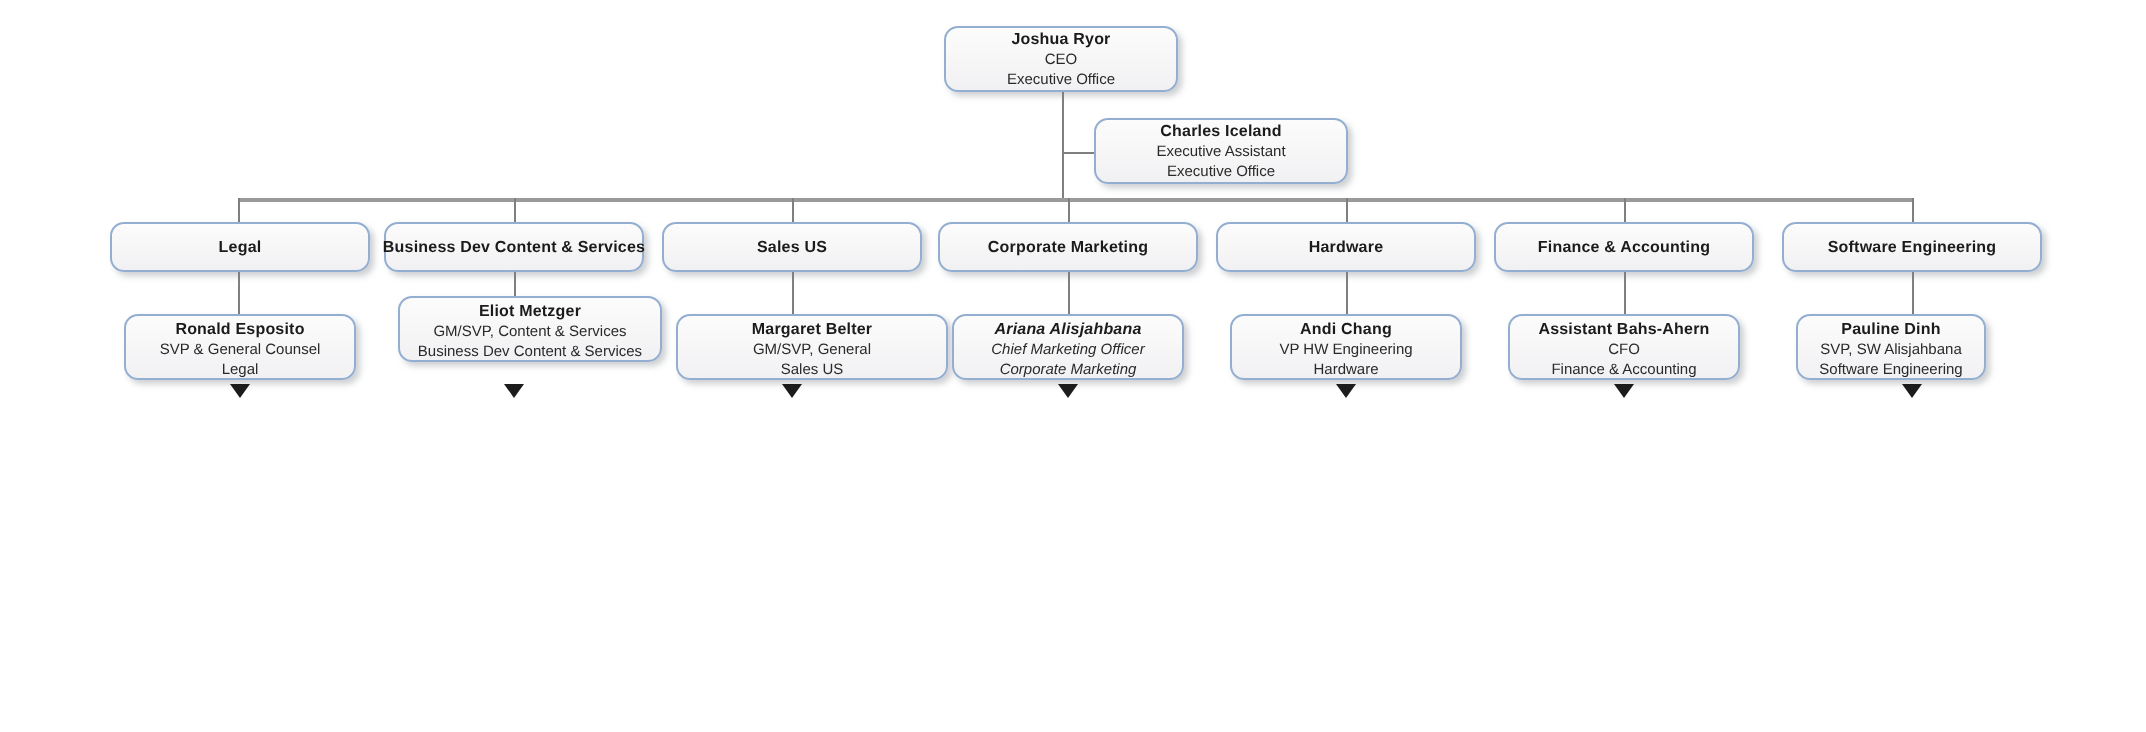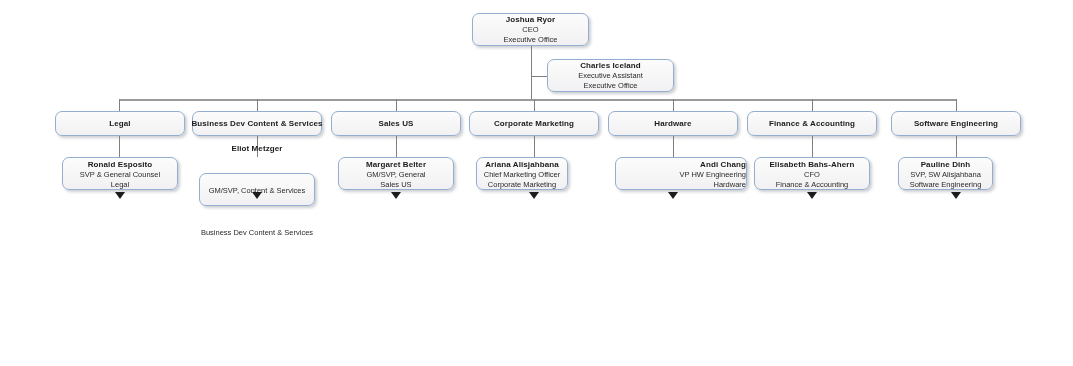--- a/index.html
+++ b/index.html
@@ -124,70 +124,70 @@
     <div class="line2">SVP &amp; General Counsel</div>
     <div class="line3">Legal</div>
   </div>
   <div class="expander" style="left:115px; top:192px;"></div>
 
   <div class="conn v" style="left:257px; top:99px; height:13px;"></div>
   <div class="node unit" style="left:192px; top:111px; width:130px;">
     <div class="line1">Business Dev Content &amp; Services</div>
   </div>
   <div class="conn v" style="left:257px; top:136px; height:21px;"></div>
-  <div class="node person" style="left:199px; top:173px; width:116px;gap:32px;">
+  <div class="node person" style="left:199px; top:148px; width:132px;">
     <div class="line1">Eliot Metzger</div>
     <div class="line2">GM/SVP, Content &amp; Services</div>
     <div class="line3">Business Dev Content &amp; Services</div>
   </div>
   <div class="expander" style="left:252px; top:192px;"></div>
 
   <div class="conn v" style="left:396px; top:99px; height:13px;"></div>
   <div class="node unit" style="left:331px; top:111px; width:130px;">
     <div class="line1">Sales US</div>
   </div>
   <div class="conn v" style="left:396px; top:136px; height:21px;"></div>
-  <div class="node person" style="left:338px; top:157px; width:116px;align-items:center;">
+  <div class="node person" style="left:338px; top:157px; width:136px;align-items:center;">
     <div class="line1">Margaret Belter</div>
     <div class="line2">GM/SVP, General</div>
     <div class="line3">Sales US</div>
   </div>
   <div class="expander" style="left:391px; top:192px;"></div>
 
   <div class="conn v" style="left:534px; top:99px; height:13px;"></div>
   <div class="node unit" style="left:469px; top:111px; width:130px;">
     <div class="line1">Corporate Marketing</div>
   </div>
   <div class="conn v" style="left:534px; top:136px; height:21px;"></div>
-  <div class="node person" style="left:476px; top:157px; width:92px;">
+  <div class="node person" style="left:476px; top:157px; width:116px;font-style:italic;">
     <div class="line1">Ariana Alisjahbana</div>
     <div class="line2">Chief Marketing Officer</div>
     <div class="line3">Corporate Marketing</div>
   </div>
   <div class="expander" style="left:529px; top:192px;"></div>
 
   <div class="conn v" style="left:673px; top:99px; height:13px;"></div>
   <div class="node unit" style="left:608px; top:111px; width:130px;">
     <div class="line1">Hardware</div>
   </div>
   <div class="conn v" style="left:673px; top:136px; height:21px;"></div>
-  <div class="node person" style="left:615px; top:157px; width:132px;align-items:flex-end;">
+  <div class="node person" style="left:615px; top:157px; width:116px;">
     <div class="line1">Andi Chang</div>
     <div class="line2">VP HW Engineering</div>
     <div class="line3">Hardware</div>
   </div>
   <div class="expander" style="left:668px; top:192px;"></div>
 
   <div class="conn v" style="left:812px; top:99px; height:13px;"></div>
   <div class="node unit" style="left:747px; top:111px; width:130px;">
     <div class="line1">Finance &amp; Accounting</div>
   </div>
   <div class="conn v" style="left:812px; top:136px; height:21px;"></div>
   <div class="node person" style="left:754px; top:157px; width:116px;">
-    <div class="line1">Elisabeth Bahs-Ahern</div>
+    <div class="line1">Assistant Bahs-Ahern</div>
     <div class="line2">CFO</div>
     <div class="line3">Finance &amp; Accounting</div>
   </div>
   <div class="expander" style="left:807px; top:192px;"></div>
 
   <div class="conn v" style="left:956px; top:99px; height:13px;"></div>
   <div class="node unit" style="left:891px; top:111px; width:130px;">
     <div class="line1">Software Engineering</div>
   </div>
   <div class="conn v" style="left:956px; top:136px; height:21px;"></div>

